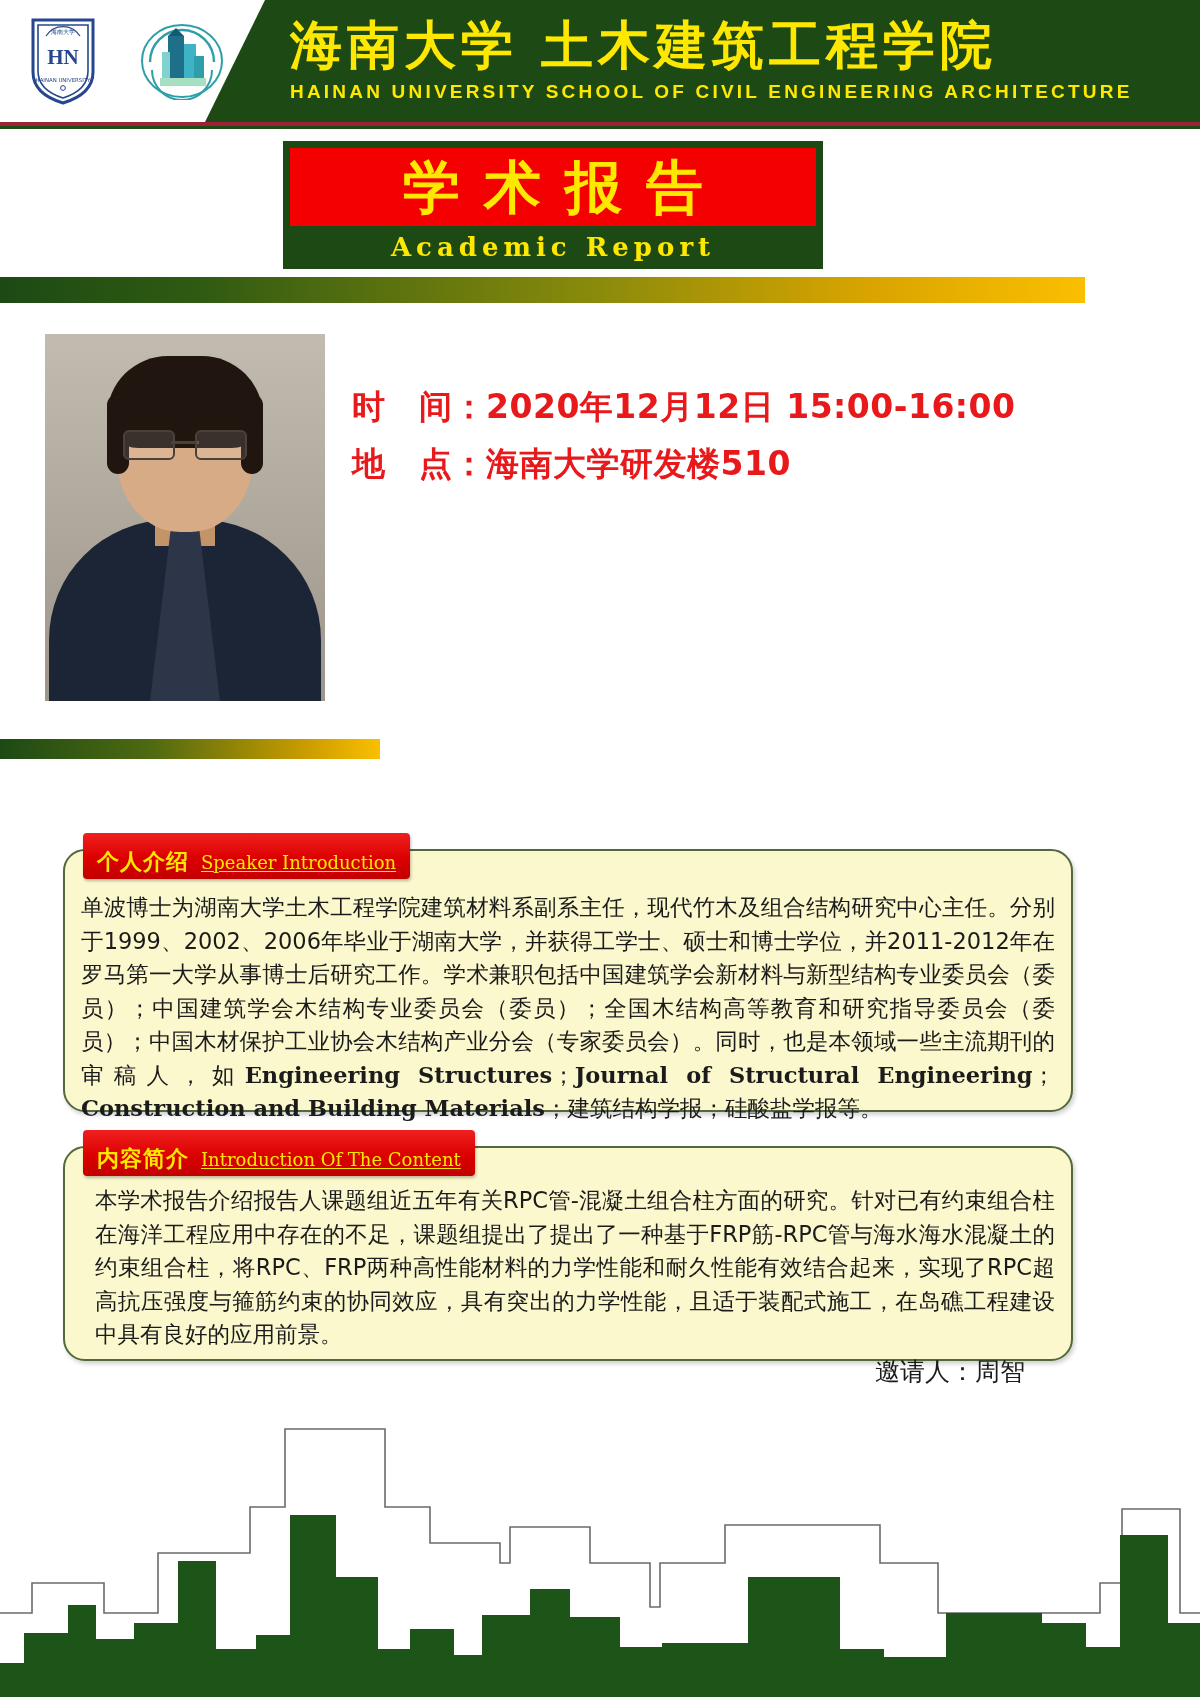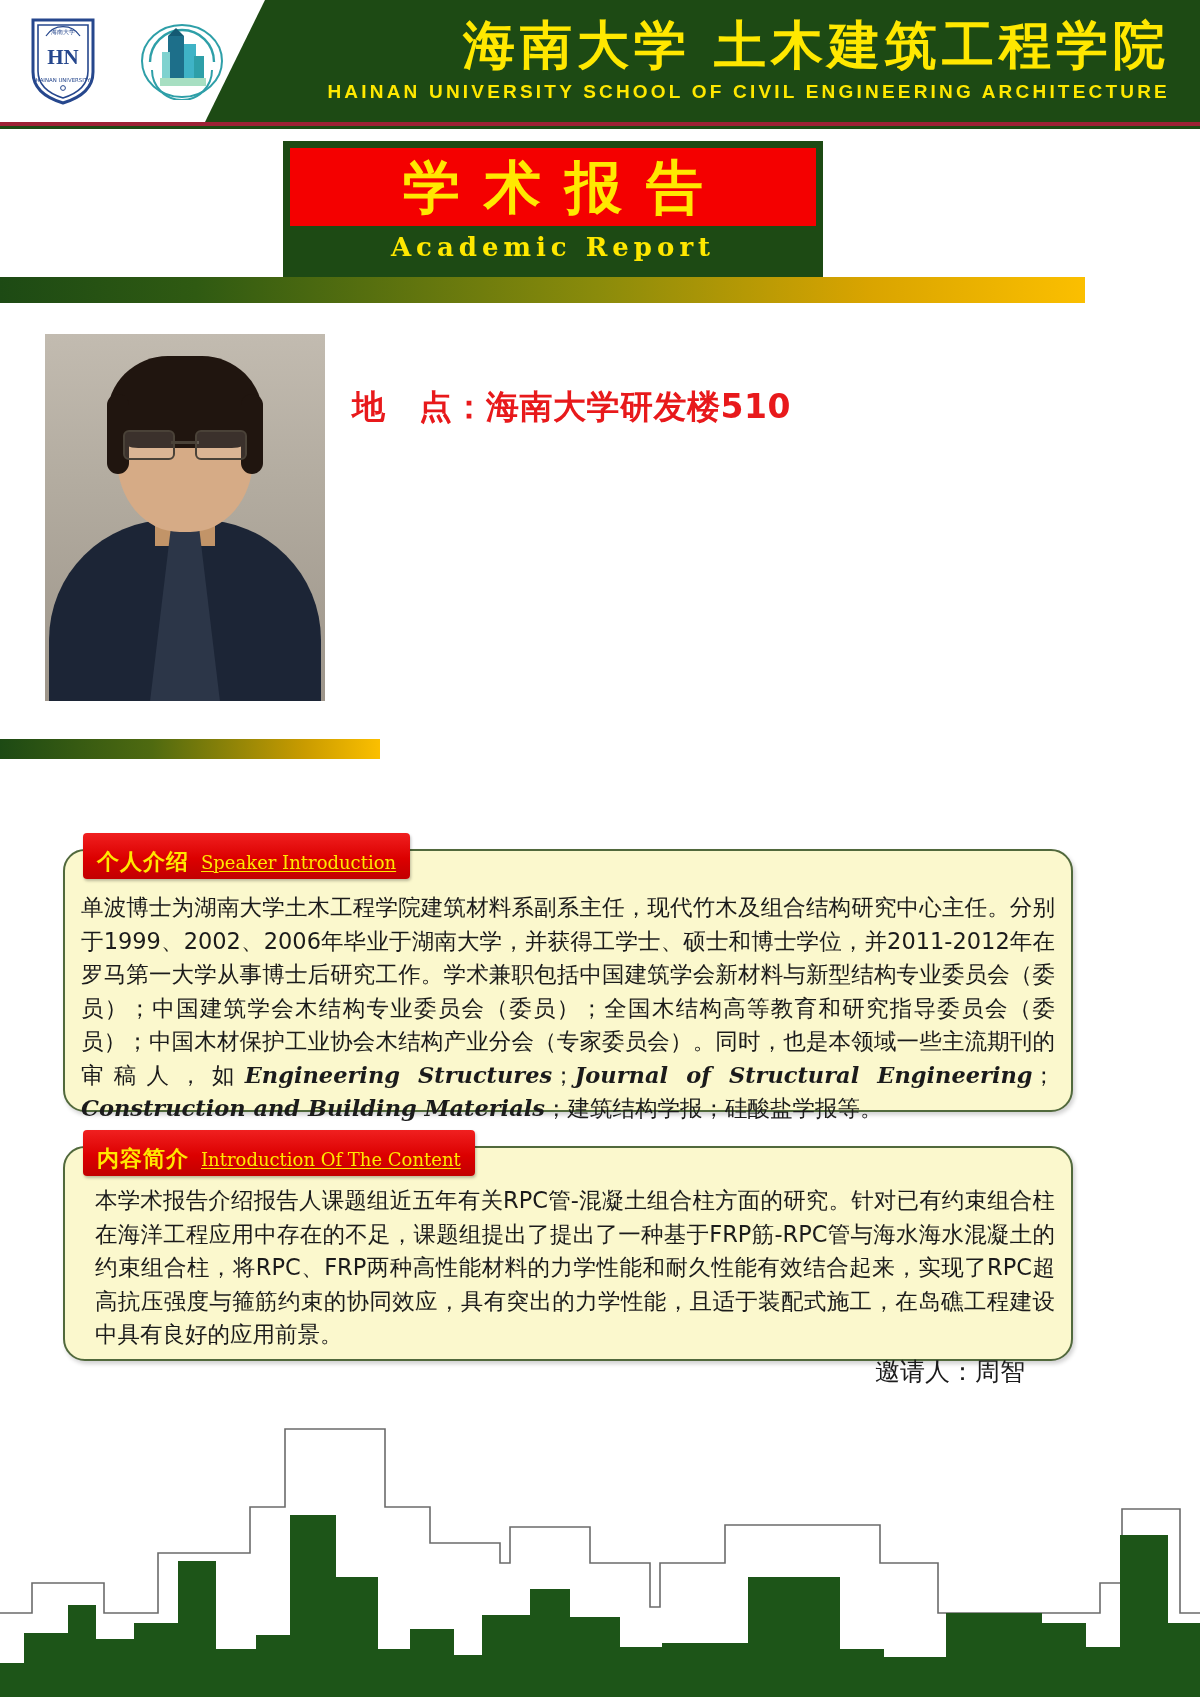--- a/index.html
+++ b/index.html
@@ -16,38 +16,38 @@
     background:#1d4a14;
     clip-path:polygon(265px 0, 1200px 0, 1200px 122px, 205px 122px);
   }
   .logo-uni{
     position:absolute;left:28px;top:14px;width:70px;height:92px;
   }
   .logo-school{
     position:absolute;left:140px;top:22px;width:84px;height:78px;
   }
   .header-text{
-    position:absolute;left:290px;top:14px;width:880px;text-align:right;
+    position:absolute;left:290px;top:14px;width:880px;text-align:left;
   }
   .header-cn{
     color:#ffe800;font-weight:bold;font-size:52px;letter-spacing:5px;
     line-height:62px;font-family:"DejaVu Sans","Liberation Sans",sans-serif;
     white-space:nowrap;
   }
   .header-en{
     color:#ffe800;font-weight:bold;font-size:19px;letter-spacing:3.2px;
     line-height:28px;margin-top:2px;white-space:nowrap;
     font-family:"Liberation Sans","DejaVu Sans",sans-serif;
   }
   .rule-red{position:absolute;left:0;top:122px;width:1200px;height:4px;background:#9d2235;}
   .rule-green{position:absolute;left:0;top:126px;width:1200px;height:3px;background:#1d4a14;}
 
   
   .title-banner{
-    position:absolute;left:283px;top:141px;width:540px;height:162px;
+    position:absolute;left:283px;top:141px;width:540px;height:128px;
     background:#1d4a14;box-sizing:border-box;padding:7px 7px 0 7px;
   }
   .title-red{
     width:100%;height:78px;background:#f40000;
     display:flex;align-items:center;justify-content:center;
   }
   .title-cn{
     color:#ffe800;font-weight:bold;font-size:57px;letter-spacing:24px;
     text-indent:24px;line-height:66px;white-space:nowrap;
   }
@@ -142,21 +142,21 @@
     text-decoration:underline;text-underline-offset:2px;
   }
 
   .box-body{
     position:absolute;left:0;top:0;width:100%;box-sizing:border-box;
     padding:40px 16px 10px 16px;
     color:#1b1b1b;font-size:22.5px;line-height:33.5px;
     text-align:justify;text-justify:inter-ideograph;
   }
   .box-2 .box-body{padding-top:36px;padding-left:30px;}
-  .ital{font-style:italic;font-weight:bold;font-family:"DejaVu Serif","Liberation Serif",serif;}
+  .ital{font-weight:bold;font-family:"DejaVu Serif","Liberation Serif",serif;}
 
   
   .inviter{
     position:absolute;right:175px;top:1355px;
     color:#1b1b1b;font-size:25px;font-weight:500;white-space:nowrap;
   }
 
   
   .skyline{position:absolute;left:0;bottom:0;width:1200px;height:320px;}
   .skyline svg{display:block;width:1200px;height:320px;}
@@ -222,20 +222,23 @@
     <div class="hair2"></div>
     <div class="hair3"></div>
     <div class="glasses">
       <div class="lens l"></div>
       <div class="bridge"></div>
       <div class="lens r"></div>
     </div>
   </div>
 
   <div class="speaker-info">
+    <div class="info-row">
+      <span class="lbl">时　间：</span><span>2020年12月12日  15:00-16:00</span>
+    </div>
     <div class="info-row">
       <span class="lbl">地　点：</span><span>海南大学研发楼510</span>
     </div>
   </div>
 
   <div class="grad-bar-2"></div>
 
   <div class="box box-1">
     <div class="badge">
       <span class="badge-cn">个人介绍</span>

